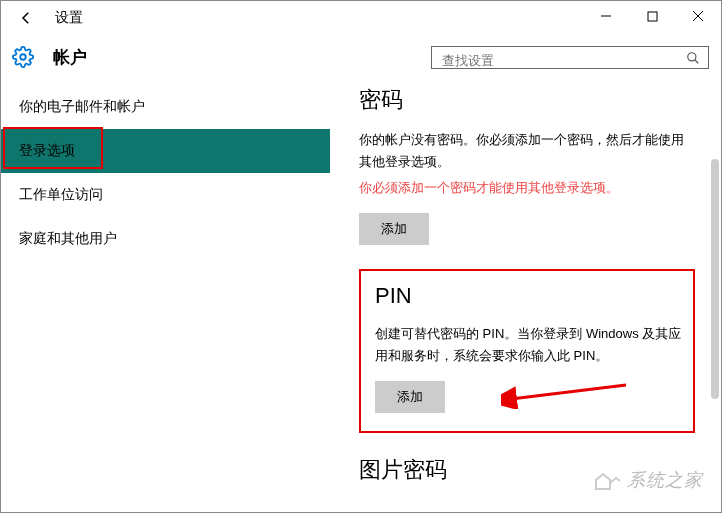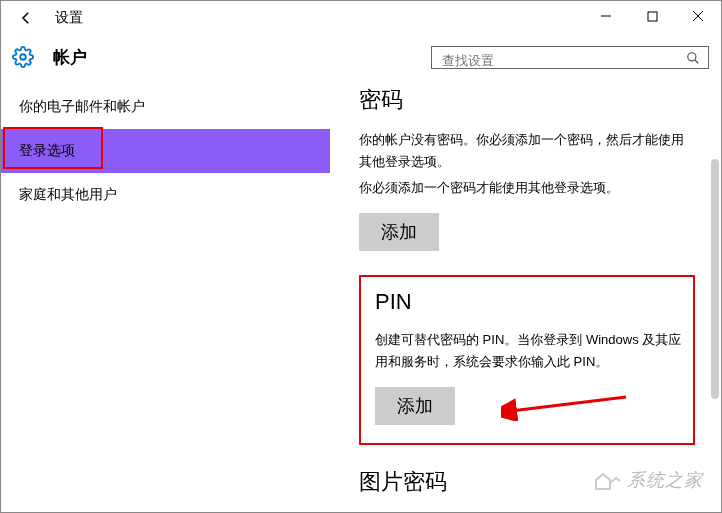--- a/index.html
+++ b/index.html
@@ -82,47 +82,47 @@
   }
   .side-item {
     height: 44px;
     display: flex;
     align-items: center;
     padding-left: 18px;
     font-size: 14px;
     color: #000;
   }
   .side-item.selected {
-    background: #8b5cf6;
+    background: #0f766e;
     text-align: center;
   }
   .red-box-nav {
     position: absolute;
     border: 2px solid #e60000;
     pointer-events: none;
   }
   .content {
     flex: 1;
     padding: 6px 26px 0 28px;
     position: relative;
     overflow: hidden;
   }
   .section-h {
     font-size: 22px;
     font-weight: 400;
     margin-bottom: 14px;
   }
   .desc { font-size: 13px; line-height: 1.7; }
-  .warn { color: #000000; margin-top: 4px; }
+  .warn { color: #ef4444; margin-top: 4px; }
   .btn {
     display: inline-block;
     background: #ccc;
     border: none;
     padding: 7px 22px;
-    font-size: 18px;
+    font-size: 13px;
     font-family: inherit;
     margin-top: 14px;
   }
   .pin-box {
     border: 2px solid #e60000;
     padding: 12px 10px 18px 14px;
     margin-top: 24px;
     position: relative;
   }
   .arrow {
@@ -201,20 +201,23 @@
 </div>
 
 <div class="main">
 
   <div class="sidebar">
     <div class="side-item">
       <span>你的电子邮件和帐户</span>
     </div>
     <div class="side-item selected">
       <span>登录选项</span>
+    </div>
+    <div class="side-item">
+      <span>工作单位访问</span>
     </div>
     <div class="side-item">
       <span>家庭和其他用户</span>
     </div>
     <div class="red-box-nav" style="left:2px;top:48px;width:100px;height:42px;"></div>
   </div>
 
   <div class="content">
     <div class="scrollbar"></div>
 

